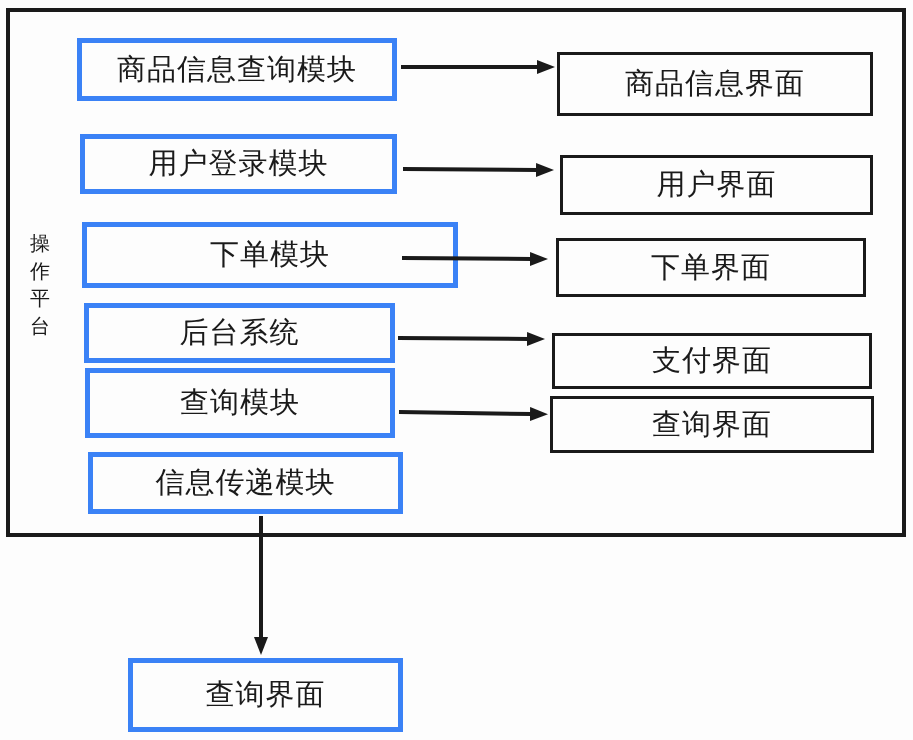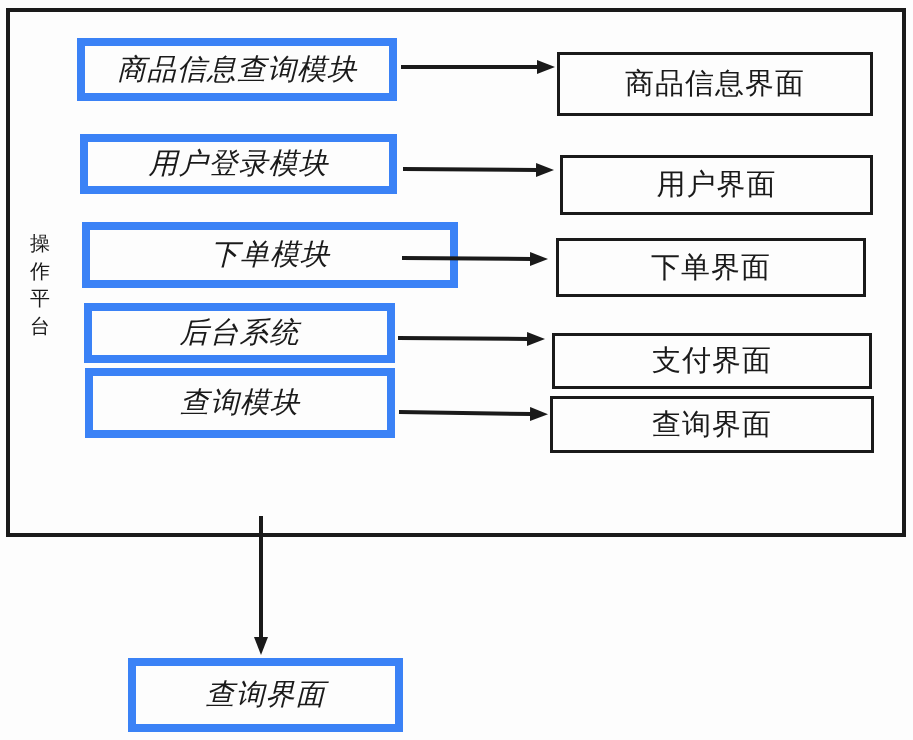--- a/index.html
+++ b/index.html
@@ -15,21 +15,21 @@
     position:absolute;
     box-sizing:border-box;
     background:#fdfdfd;
     display:flex;
     align-items:center;
     justify-content:center;
     font-size:29px;
     letter-spacing:1px;
     white-space:nowrap;
   }
-  .module-box{border:8px solid #3b82f6;font-style:italic;}
+  .module-box{border:5px solid #3b82f6;}
   .interface-box{border:3px solid #1a1a1a;margin-top:8px;}
   .outer-box{
     position:absolute;
     box-sizing:border-box;
     left:6px;top:8px;width:900px;height:529px;
     border:4px solid #1a1a1a;
     background:transparent;
   }
   .platform-label{
     position:absolute;
@@ -64,20 +64,23 @@
   </div>
   <div class="box module-box" style="left:82px;top:222px;width:376px;height:66px">
     <span>下单模块</span>
   </div>
   <div class="box module-box" style="left:84px;top:303px;width:311px;height:60px">
     <span>后台系统</span>
   </div>
   <div class="box module-box" style="left:85px;top:368px;width:310px;height:70px">
     <span>查询模块</span>
   </div>
+  <div class="box module-box" style="left:88px;top:452px;width:315px;height:62px">
+    <span>信息传递模块</span>
+  </div>
 
   <div class="box interface-box" style="left:557px;top:44px;width:316px;height:64px">
     <span>商品信息界面</span>
   </div>
   <div class="box interface-box" style="left:560px;top:147px;width:313px;height:60px">
     <span>用户界面</span>
   </div>
   <div class="box interface-box" style="left:556px;top:230px;width:310px;height:59px">
     <span>下单界面</span>
   </div>

